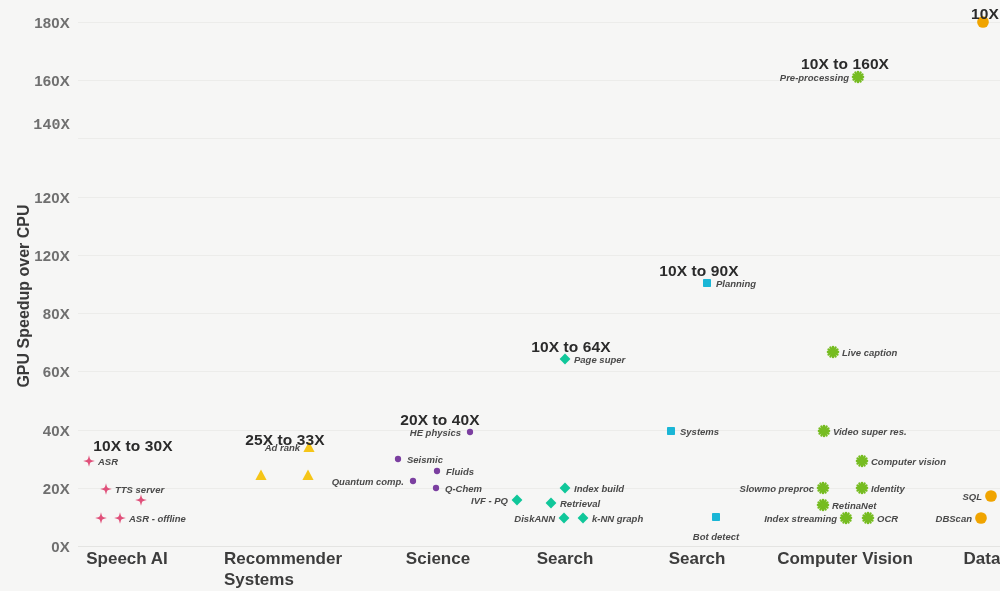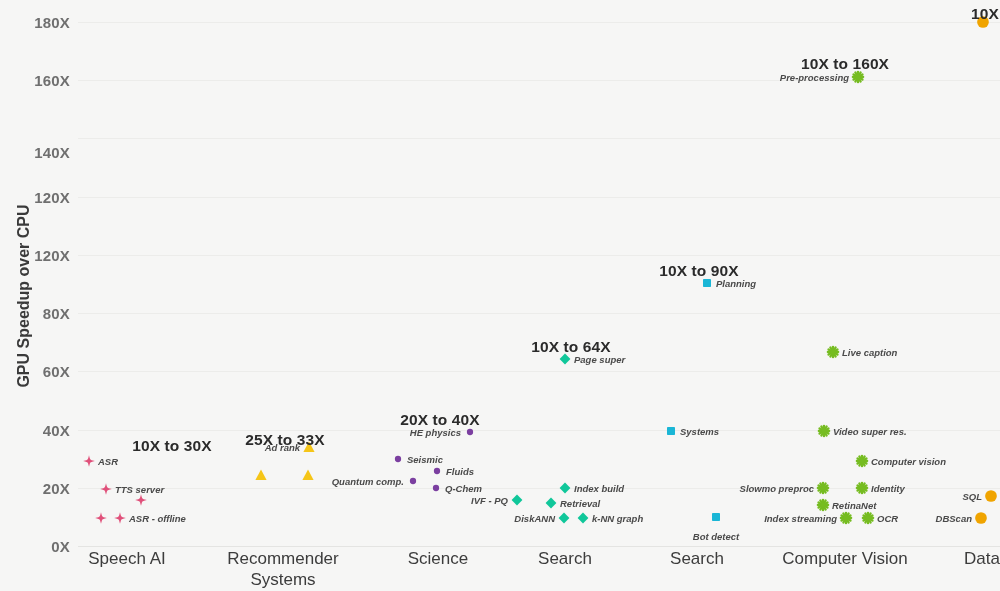--- a/index.html
+++ b/index.html
@@ -69,23 +69,23 @@
     font-weight: 700;
     color: #3a3a3a;
     white-space: nowrap;
   }
 
   
   .x-cat {
     position: absolute;
     top: 548px;
     transform: translateX(-50%);
-    text-align: center;
+    text-align: left;
     font-size: 17px;
-    font-weight: 400;
+    font-weight: 700;
     color: #3c3c3c;
     line-height: 21px;
     white-space: pre-line;
   }
 
   
   .range-label {
     position: absolute;
     transform: translateX(-50%);
     font-size: 15.5px;
@@ -478,39 +478,39 @@
         <div class="pt lbl-left" style="left: 903px; top: 518px;">
           <span class="marker">
             <svg class="glyph" viewBox="-10 -10 20 20" width="13" height="13">
               <circle r="9" cx="0" cy="0" fill="#f0a400"></circle>
             </svg>
           </span>
           <span class="lbl">DBScan</span>
         </div>
       </div>
     <div id="range-layer">
-        <div class="range-label" style="left: 55px; top: 437px; margin-left: 39px;">10X to 30X</div>
+        <div class="range-label" style="left: 55px; top: 437px;">10X to 30X</div>
         <div class="range-label" style="left: 207px; top: 431px;">25X to 33X</div>
         <div class="range-label" style="left: 362px; top: 411px;">20X to 40X</div>
         <div class="range-label" style="left: 493px; top: 338px;">10X to 64X</div>
         <div class="range-label" style="left: 621px; top: 262px;">10X to 90X</div>
         <div class="range-label" style="left: 767px; top: 55px;">10X to 160X</div>
         <div class="range-label" style="left: 907px; top: 5px;">10X</div>
       </div>
   </div>
 
   <div id="yticks-layer">
       <div class="y-tick" style="top: 546px;">0X</div>
       <div class="y-tick" style="top: 487.778px;">20X</div>
       <div class="y-tick" style="top: 429.556px;">40X</div>
       <div class="y-tick" style="top: 371.333px;">60X</div>
       <div class="y-tick" style="top: 313.111px;">80X</div>
       <div class="y-tick" style="top: 254.889px;">120X</div>
       <div class="y-tick" style="top: 196.667px;">120X</div>
-      <div class="y-tick" style="top: 152px;">140X</div>
+      <div class="y-tick" style="top: 125px; font-family: Liberation Mono, monospace;">140X</div>
       <div class="y-tick" style="top: 80.2222px;">160X</div>
       <div class="y-tick" style="top: 22px;">180X</div>
     </div>
   <div id="xcats-layer">
       <div class="x-cat" style="left: 127px;">Speech AI</div>
       <div class="x-cat" style="left: 283px;">Recommender
 Systems</div>
       <div class="x-cat" style="left: 438px;">Science</div>
       <div class="x-cat" style="left: 565px;">Search</div>
       <div class="x-cat" style="left: 697px;">Search</div>

